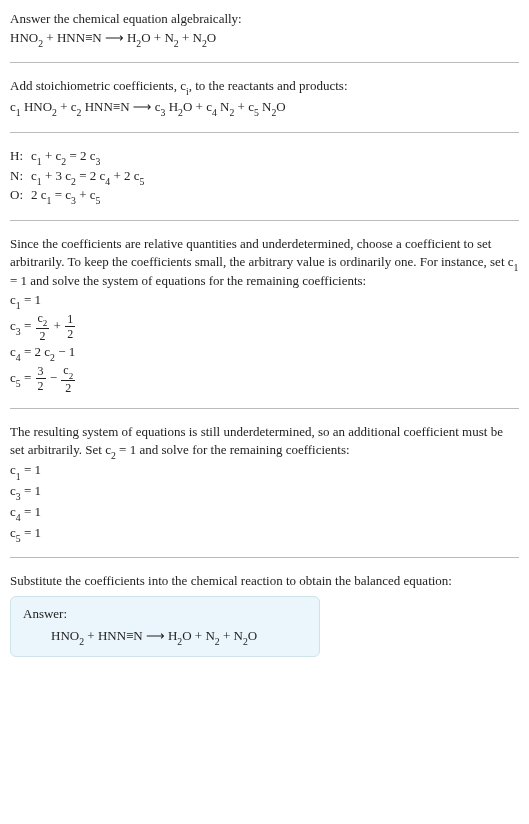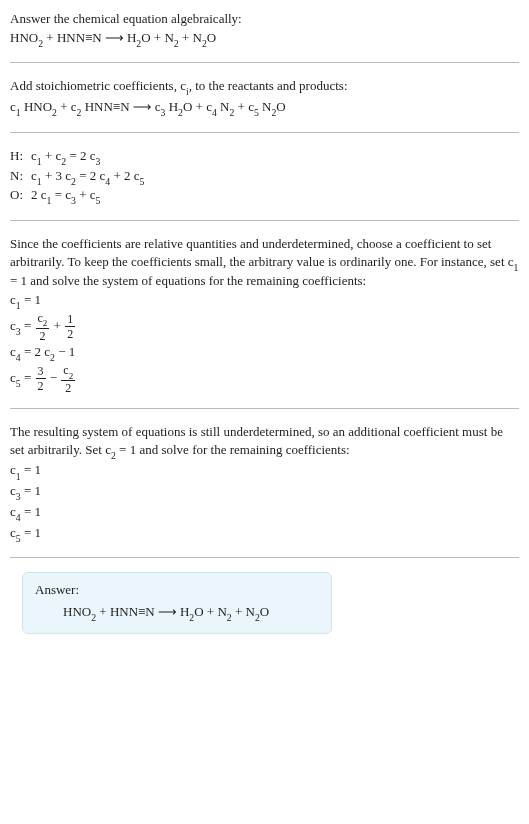--- a/index.html
+++ b/index.html
@@ -36,21 +36,20 @@
   }
   .frac .num { display: block; border-bottom: 1px solid #222; padding: 0 2px 1px 2px; }
   .frac .den { display: block; padding: 1px 2px 0 2px; }
   .answer-box {
     background: #eaf6fb;
     border: 1px solid #cfe3ea;
     border-radius: 6px;
     padding: 8px 12px 10px 12px;
     width: 310px;
     box-sizing: border-box;
-    margin-left: 12px;
   }
   .answer-label { margin-bottom: 4px; }
   .answer-eq { padding-left: 28px; }
   .arrow { letter-spacing: 0; }
 </style>
 </head>
 <body>
 
 <div class="section">
   <div>Answer the chemical equation algebraically:</div>
@@ -129,19 +128,20 @@
   </div>
   <div class="eq-line"><span class="ital">c</span><span class="sub">1</span> = 1</div>
   <div class="eq-line"><span class="ital">c</span><span class="sub">3</span> = 1</div>
   <div class="eq-line"><span class="ital">c</span><span class="sub">4</span> = 1</div>
   <div class="eq-line"><span class="ital">c</span><span class="sub">5</span> = 1</div>
 </div>
 
 <hr class="sep">
 
 <div class="section">
+  <div>Substitute the coefficients into the chemical reaction to obtain the balanced equation:</div>
   <div class="answer-box" style="margin-top:6px;">
     <div class="answer-label">Answer:</div>
     <div class="answer-eq">
       HNO<span class="sub">2</span> + HNN≡N&nbsp;<span class="arrow">⟶</span>&nbsp;H<span class="sub">2</span>O + N<span class="sub">2</span> + N<span class="sub">2</span>O
     </div>
   </div>
 </div>
 
 </body></html>

